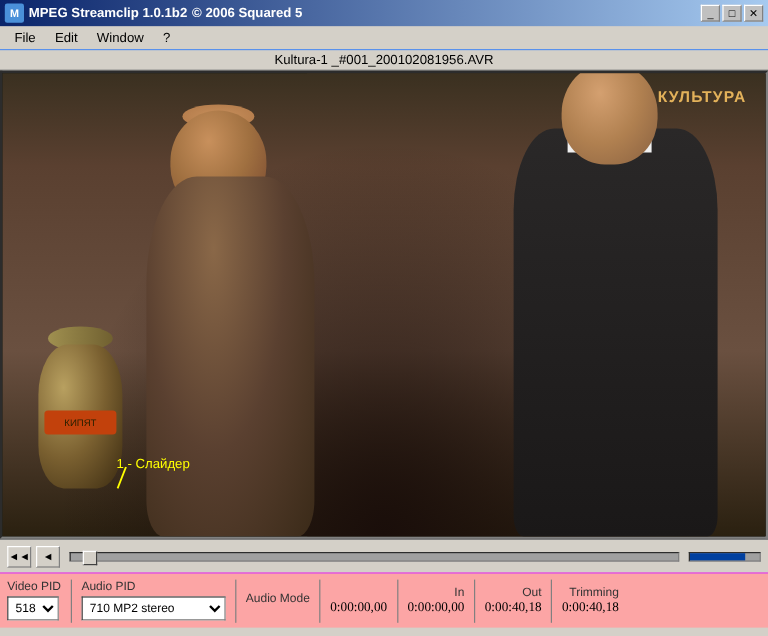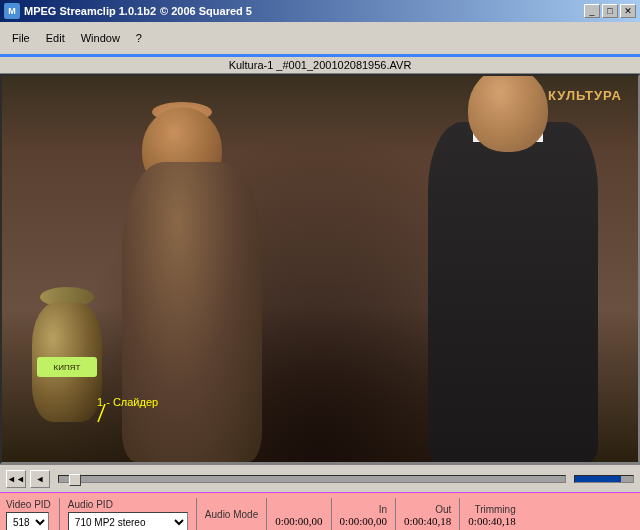--- a/index.html
+++ b/index.html
@@ -60,25 +60,25 @@
       justify-content: center;
       font-size: 9px;
       cursor: pointer;
       color: #000;
     }
     .title-btn.close { background: #c0c0c0; }
 
     
     .menu-bar {
       background: #d4d0c8;
-      height: 35px;
+      height: 20px;
       display: flex;
       align-items: center;
       padding: 0 4px;
-      border-bottom: 3px solid #3b82f6;
+      border-bottom: 1px solid #3b82f6;
     }
     .menu-item {
       padding: 2px 8px;
       font-size: 11px;
       cursor: pointer;
     }
 
     
     .file-title-bar {
       background: #d4d0c8;
@@ -150,21 +150,21 @@
       height: 20px;
       background: linear-gradient(to right, #a09050, #706030);
       border-radius: 50%;
     }
     .samovar-sign {
       position: absolute;
       bottom: 55px;
       left: 15px;
       width: 60px;
       height: 20px;
-      background: #bef264;
+      background: #c2410c;
       display: flex;
       align-items: center;
       justify-content: center;
       font-size: 8px;
       color: #2a2000;
       font-family: Arial, sans-serif;
       border-radius: 3px;
     }
 
     

